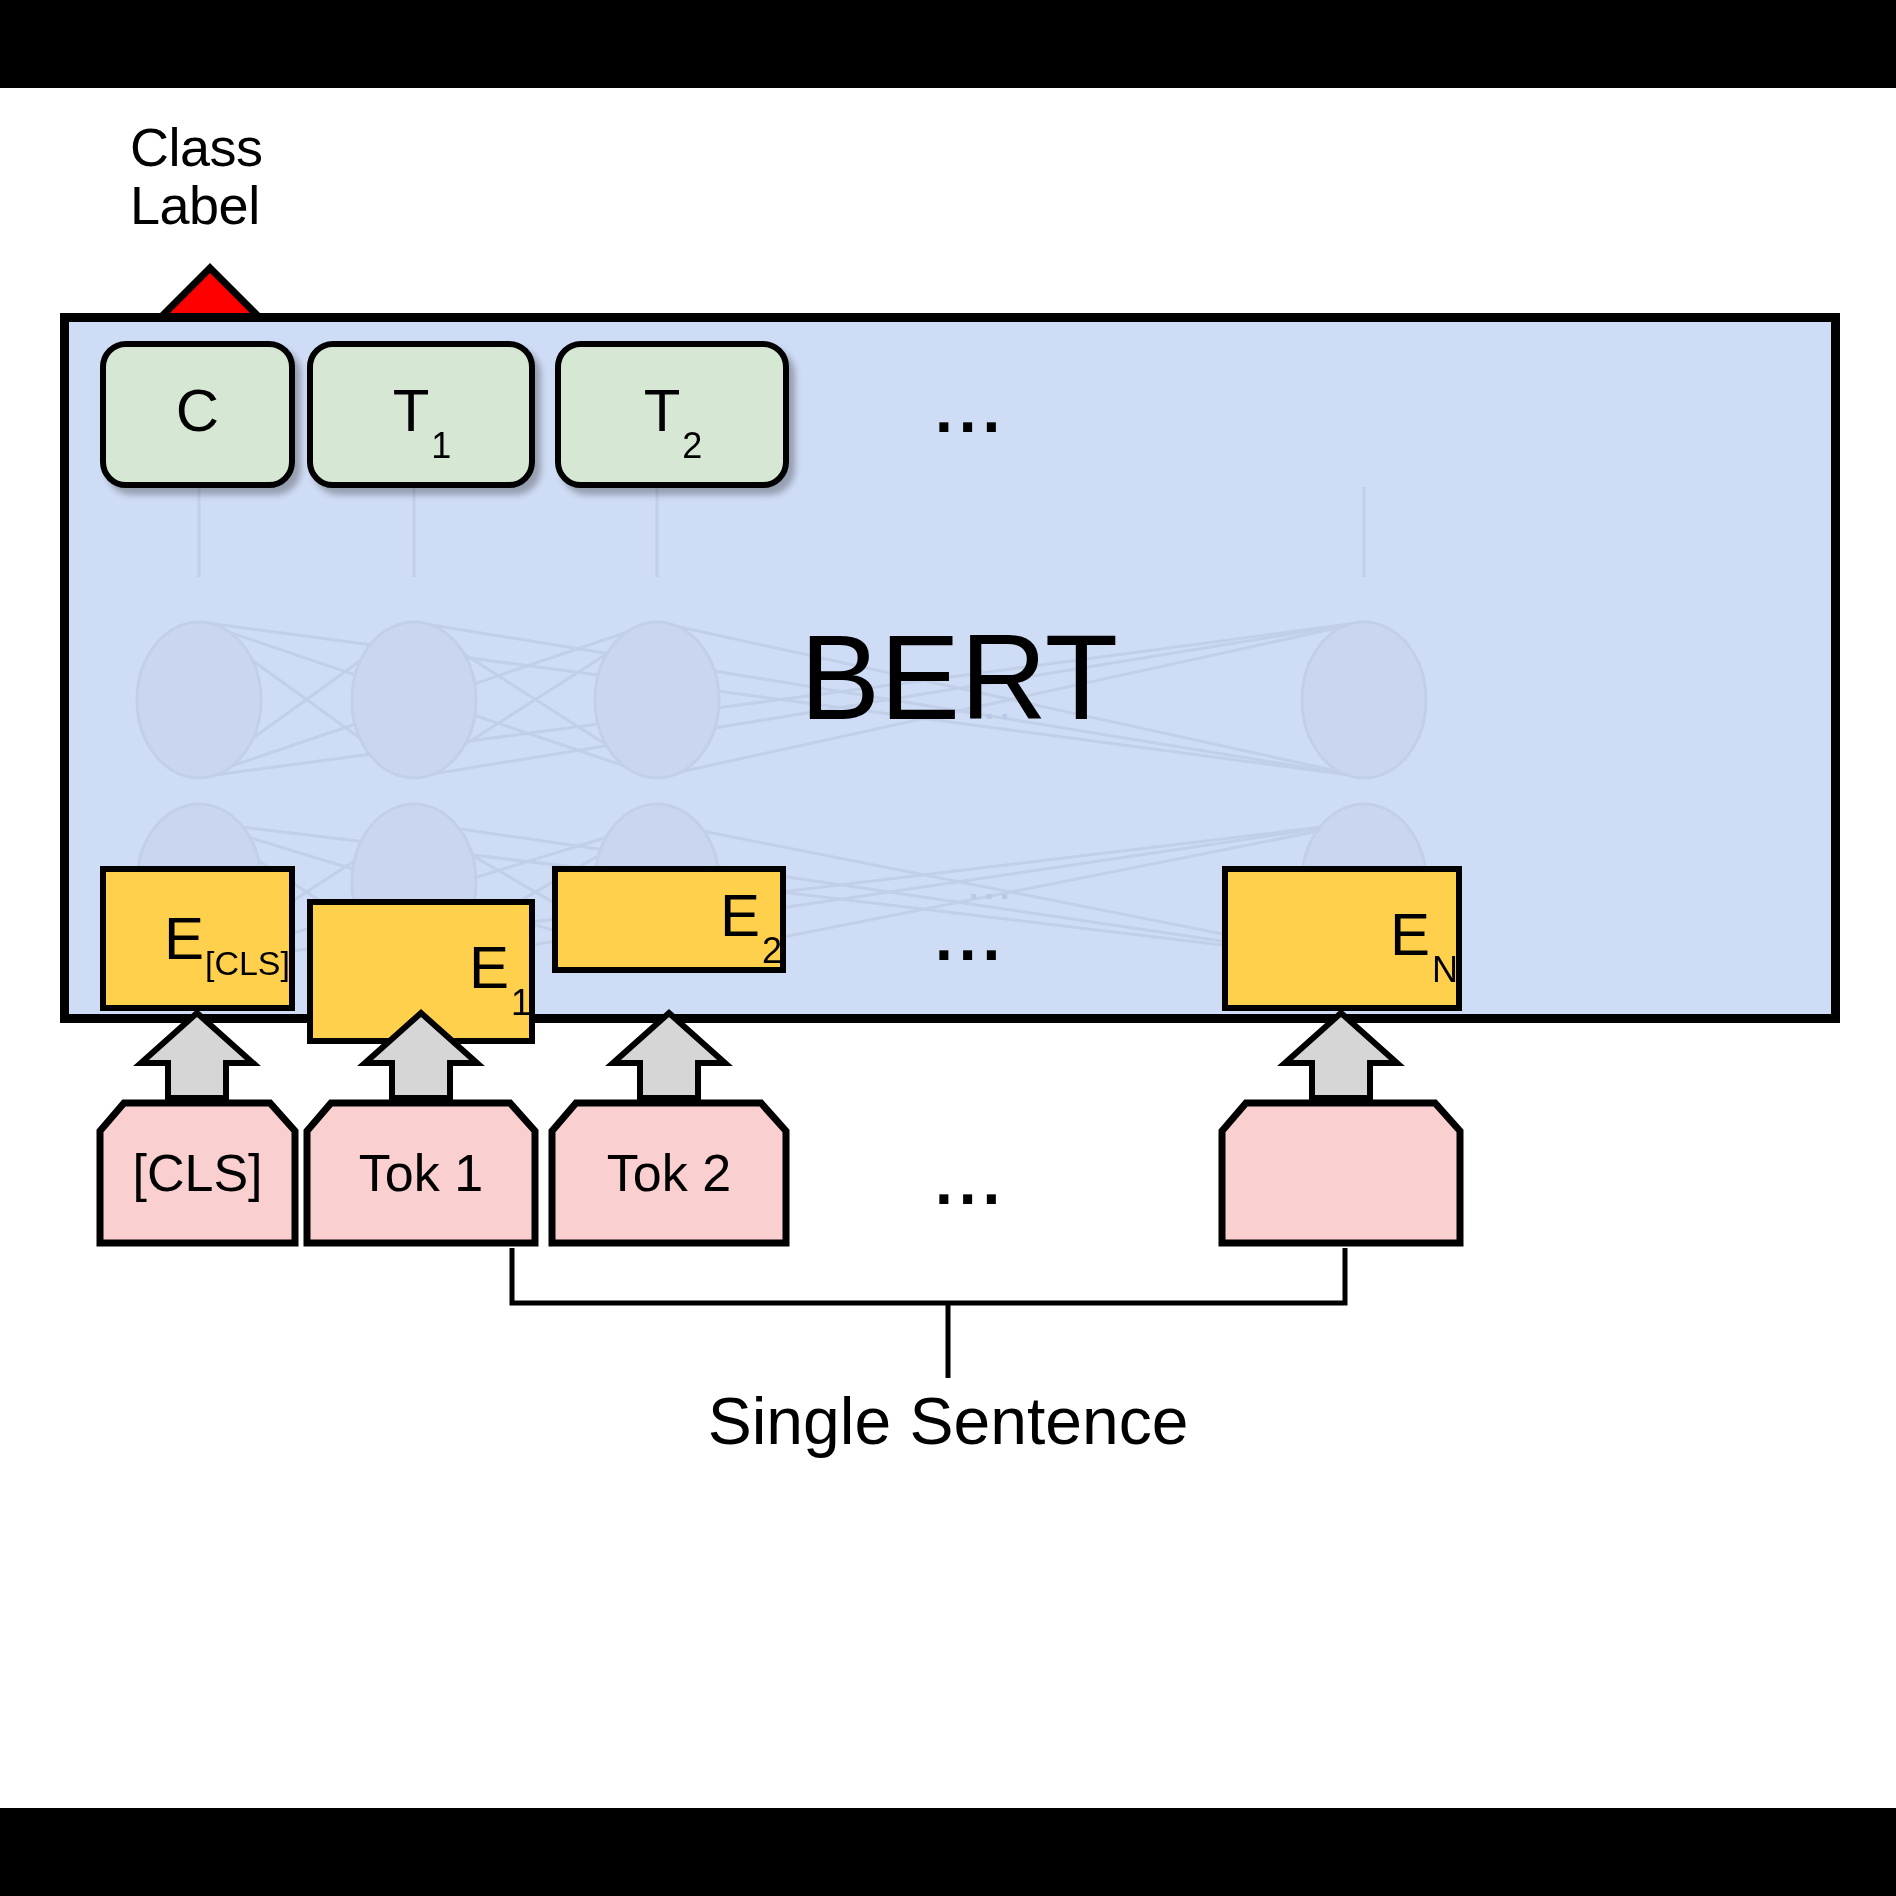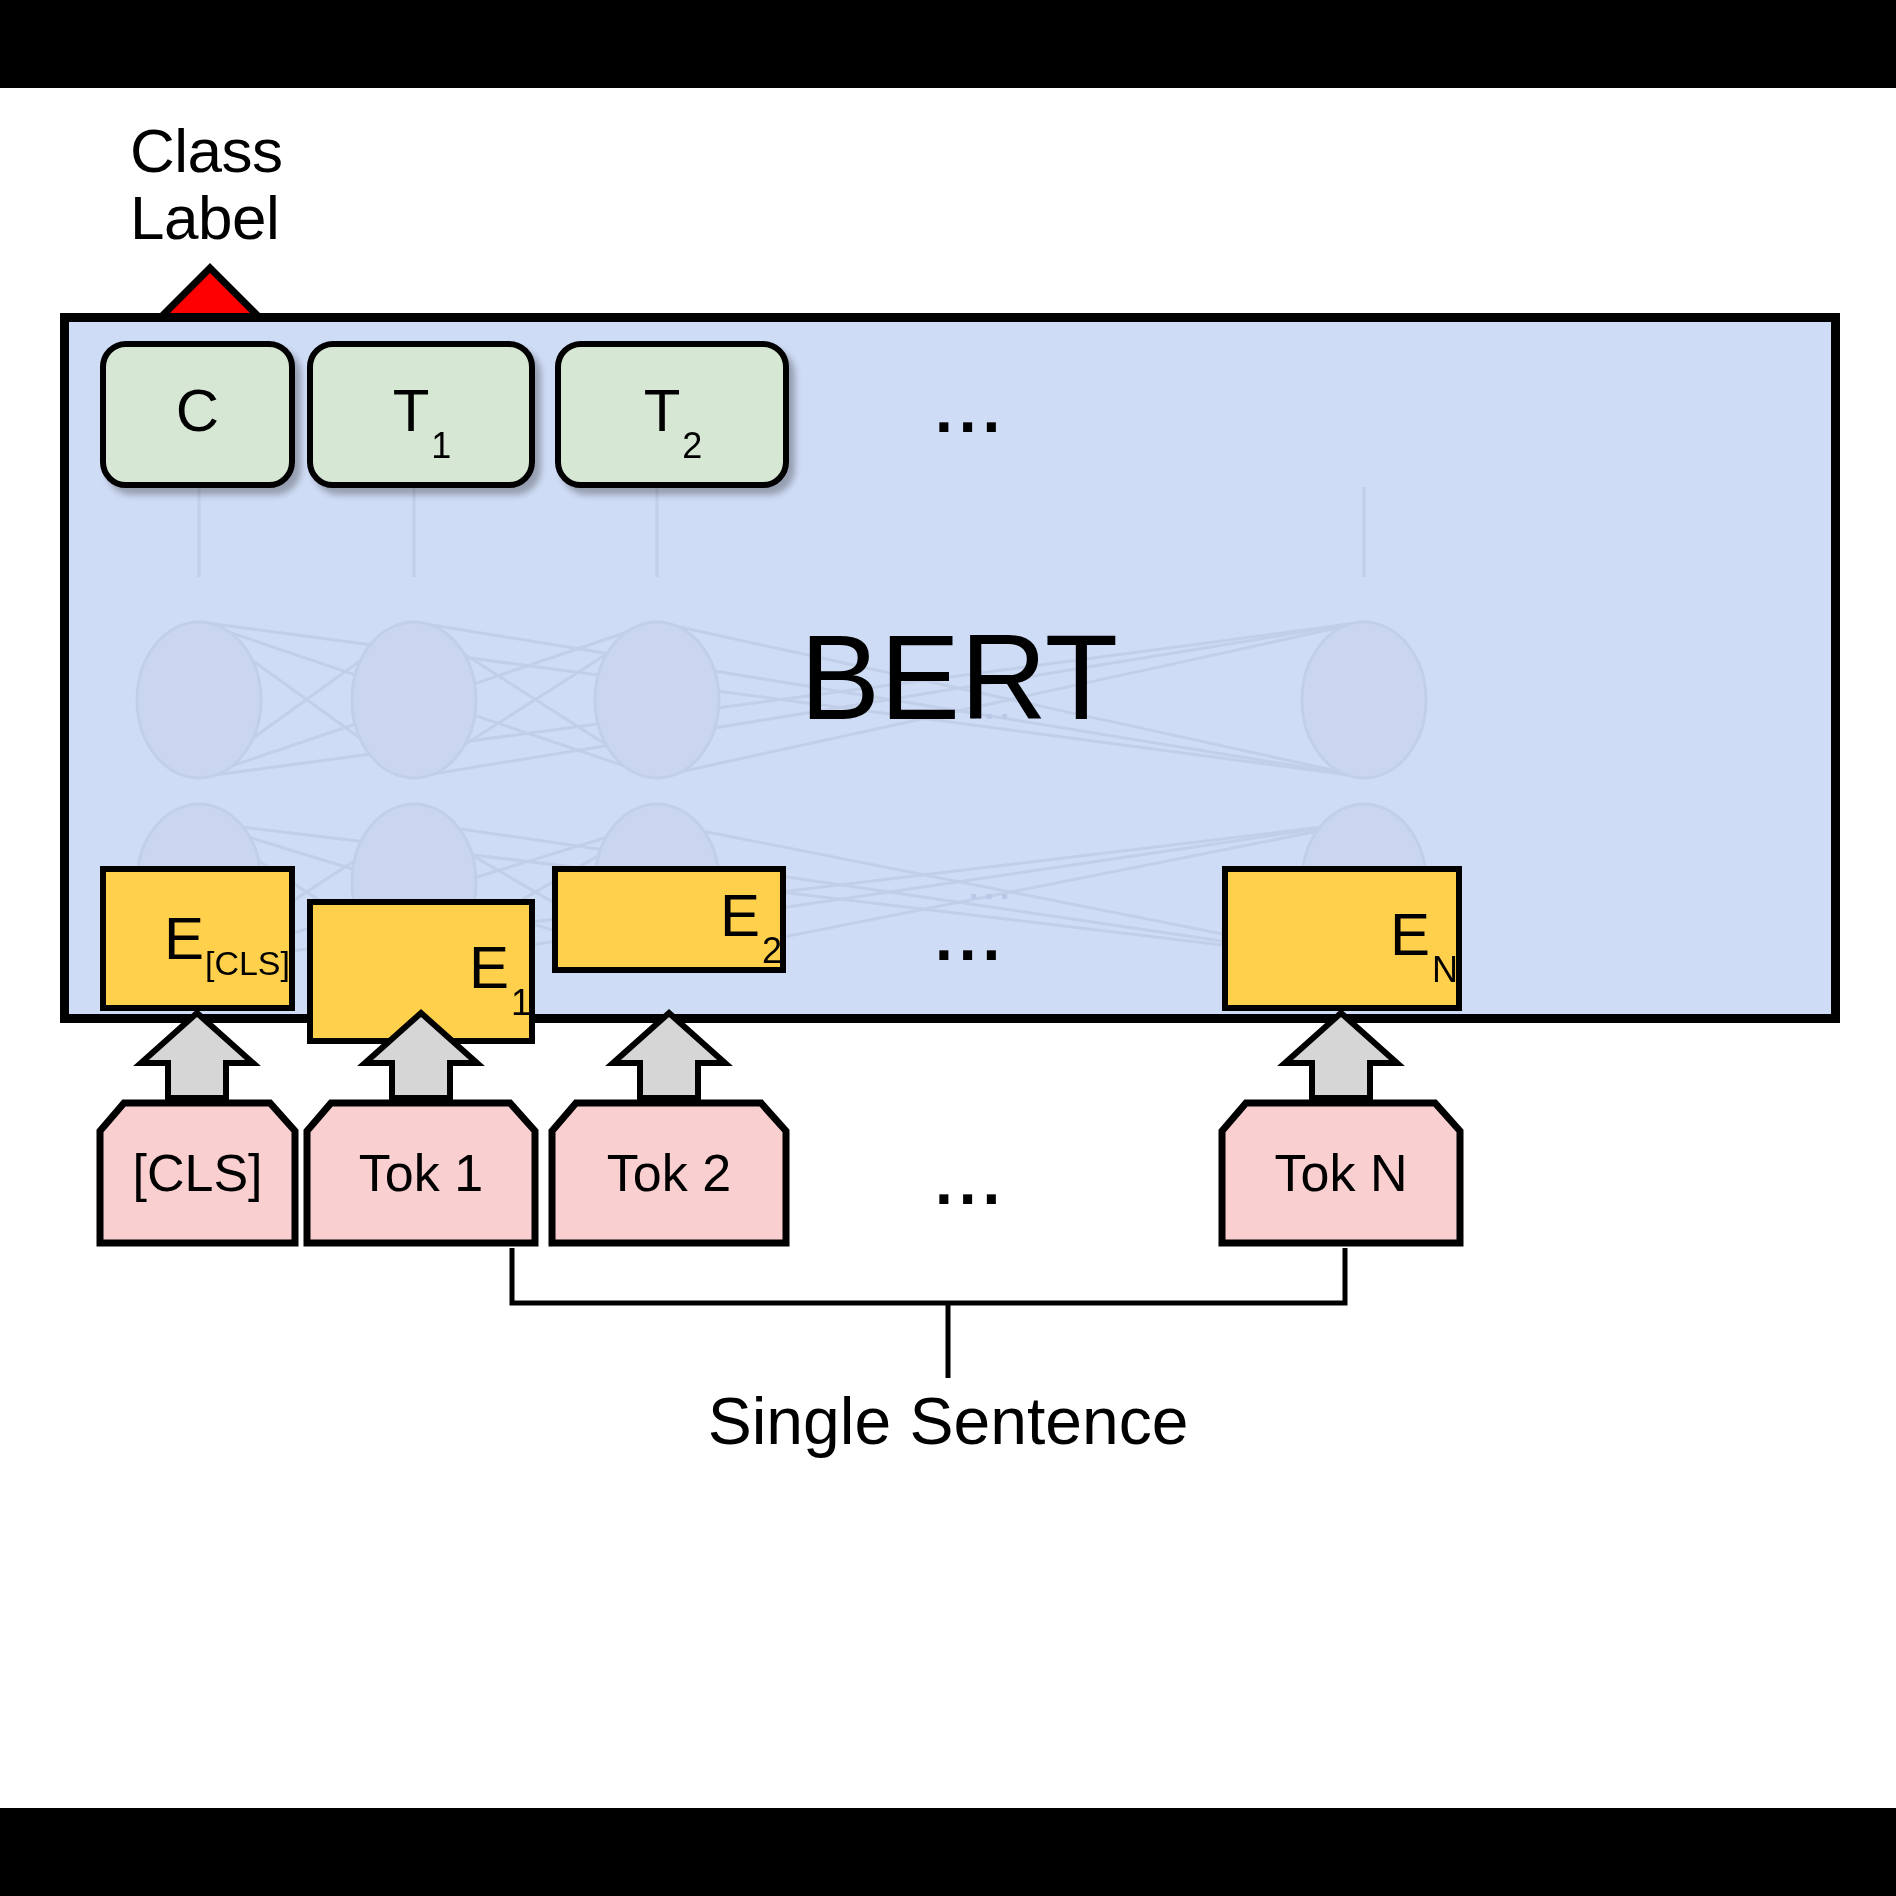--- a/index.html
+++ b/index.html
@@ -5,21 +5,21 @@
   html,body{margin:0;padding:0;background:#000;}
   body{width:1896px;height:1896px;overflow:hidden;
        font-family:"Liberation Sans","DejaVu Sans",sans-serif;}
   #stage{position:relative;width:1896px;height:1896px;background:#000;}
   .letterbox{position:absolute;left:0;width:1896px;background:#000;}
   #lb-top{top:0;height:88px;}
   #lb-bottom{bottom:0;height:88px;}
   #canvas{position:absolute;left:0;top:88px;width:1896px;height:1720px;background:#ffffff;}
 
   
-  #class-label{position:absolute;left:130px;top:30px;font-size:62px;line-height:1.08;
+  #class-label{position:absolute;left:130px;top:30px;font-size:54px;line-height:1.08;
     color:#000;white-space:pre-line;letter-spacing:-0.5px;}
 
   
   #bert-panel{position:absolute;left:60px;top:225px;width:1780px;height:710px;
     background:#cfdcf5;border:9px solid #000;box-sizing:border-box;}
   #bert-title{position:absolute;left:0;top:0;width:1780px;height:710px;
     display:flex;align-items:center;justify-content:center;
     font-size:120px;color:#000;pointer-events:none;}
   #bert-inner-svg{position:absolute;left:0;top:0;}
 
@@ -183,23 +183,20 @@
 
     <div class="tok-wrap" style="left:100px;top:1015px;width:195px;height:140px;">
       <span class="lbl">[CLS]</span>
     </div>
     <div class="tok-wrap" style="left:307px;top:1015px;width:228px;height:140px;">
       <span class="lbl">Tok 1</span>
     </div>
     <div class="tok-wrap" style="left:552px;top:1015px;width:234px;height:140px;">
       <span class="lbl">Tok 2</span>
     </div>
-    <div class="tok-wrap" style="left:1222px;top:1015px;width:238px;height:140px;">
-      <span class="lbl">Tok N</span>
-    </div>
 
     <div class="ellipsis" style="left:935px;top:1062px;">...</div>
 
     <svg id="bracket-svg" width="1896" height="1720">
       <g stroke="#000" stroke-width="5" fill="none">
         <path d="M 512,1160 L 512,1215 L 1345,1215 L 1345,1160"></path>
         <line x1="948" y1="1215" x2="948" y2="1290"></line>
       </g>
     </svg>
 

